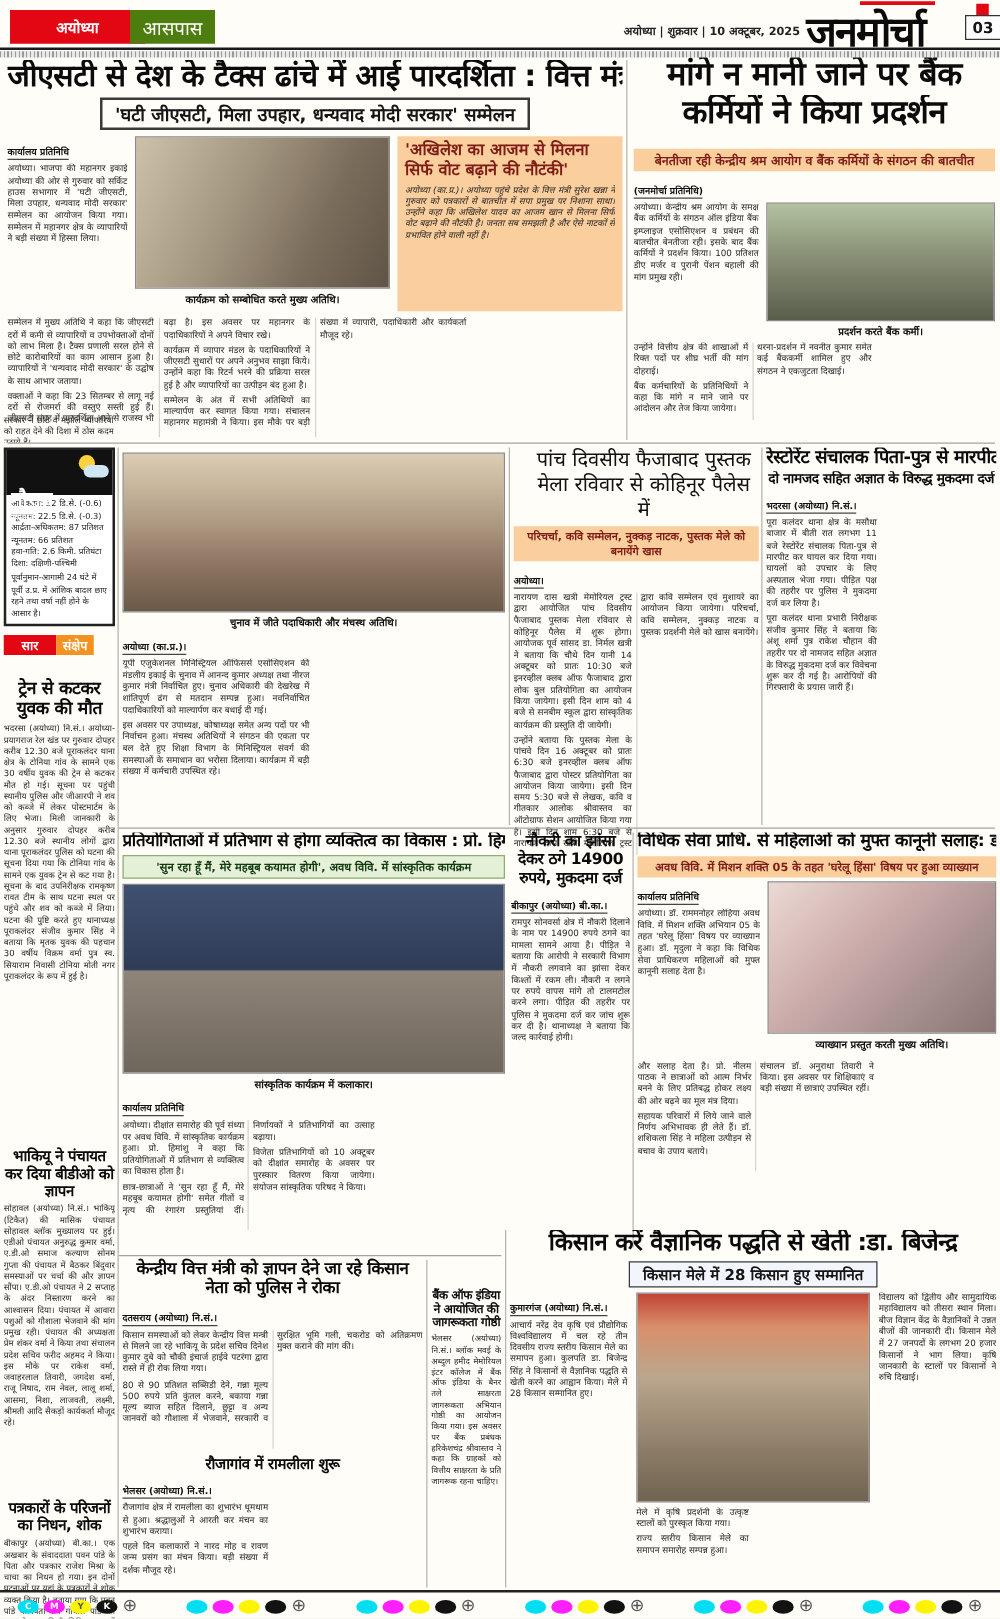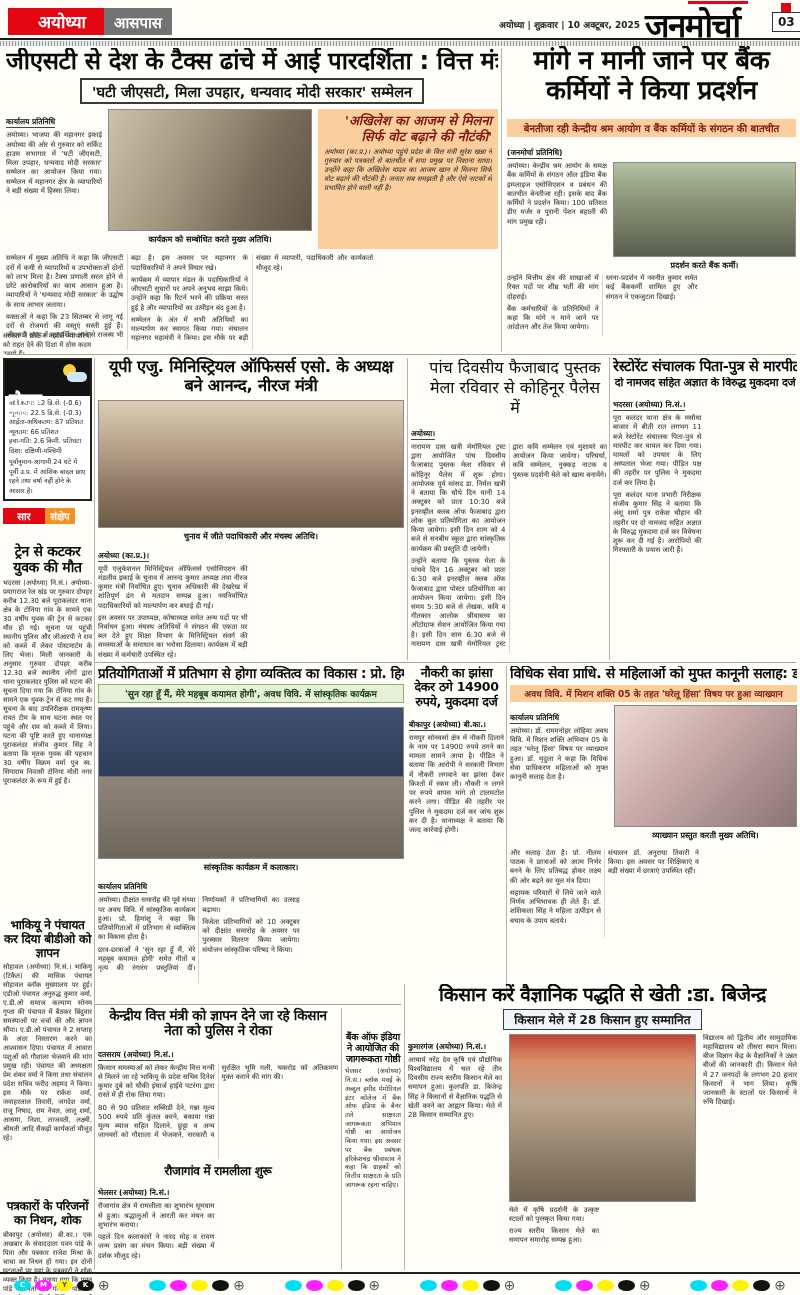--- a/index.html
+++ b/index.html
@@ -17,21 +17,21 @@
   .photo{border:1px solid #8a8a8a;box-sizing:border-box;}
   .strip{font-weight:bold;text-align:center;padding:2px 3px;box-sizing:border-box;}
   .strip-peach{background:#fbce9d;color:#7e1d16;}
   .strip-green{background:#e4f0d8;color:#143a10;border:1px solid #8fae6f;}
   .boxed-sub{border:2px solid #3a3a3a;padding:1px 10px;width:max-content;max-width:96%;margin:3px auto 0;font-weight:bold;text-align:center;}
   .vline{background:#b9b4aa;width:1px;}
   .hline{background:#a9a49a;height:1px;}
   .hatch{background:repeating-linear-gradient(90deg,#9a9a9a 0 1px,#e8e8e8 1px 3px);}
   
   .mh-red{background:#e30613;color:#fff;font-weight:bold;display:flex;align-items:center;justify-content:center;}
-  .mh-black{background:#737373;color:#fff;font-weight:bold;display:flex;align-items:center;justify-content:center;}
+  .mh-black{background:#4d7c0f;color:#fff;font-weight:normal;display:flex;align-items:center;justify-content:center;}
   .logo{font-weight:bold;font-size:33px;letter-spacing:-1.5px;color:#0a0a0a;}
   .pageno{border:1.5px solid #333;font-weight:bold;font-size:12px;padding:2px 5px;background:#fff;}
   .pgflag{width:10px;height:10px;background:#e30613;}
   
   .wbox{border:2px solid #222;background:#fff;}
   .whead{background:#111;color:#fff;padding:2px 4px;position:relative;height:32px;}
   .wtitle{font-size:15px;font-weight:bold;letter-spacing:0.5px;margin-top:26px;}
   .wsub{font-size:7.5px;}
   .sun{position:absolute;right:14px;top:4px;width:13px;height:13px;border-radius:50%;background:#ffd23d;}
   .cloud{position:absolute;right:3px;top:12px;width:20px;height:10px;border-radius:8px;background:#cfe7f5;box-shadow:-6px-2px 0 -2px #9fcfe8;}
@@ -49,21 +49,21 @@
   .reggrp{display:flex;align-items:center;gap:4px;}
   .regdot{width:17px;height:11px;border-radius:50%;display:flex;align-items:center;justify-content:center;font-size:7px;font-weight:bold;}
   .d-c{background:#00dff2;color:#fff;} .d-m{background:#ff1fff;color:#fff;} .d-y{background:#fff400;color:#555;} .d-k{background:#121212;color:#fff;}
   .regx{font-size:14px;color:#555;line-height:1;}
 </style>
 </head>
 <body>
 
 <div class="page">
 
-  <div class="abs mh-red" style="left:8px;top:8px;width:108px;height:27px;font-size:17px;">अयोध्या</div>
+  <div class="abs mh-red" style="left:8px;top:8px;width:108px;height:27px;font-size:12px;">अयोध्या</div>
   <div class="abs mh-black" style="left:104px;top:8px;width:68px;height:27px;font-size:15px;">आसपास</div>
   <div class="abs" style="left:470px;top:18px;width:170px;font-size:9px;font-weight:bold;color:#222;text-align:right;">अयोध्या  |  शुक्रवार  |  10 अक्टूबर, 2025</div>
   <div class="abs logo" style="left:645px;top:2px;">जनमोर्चा</div>
   <div class="abs" style="left:688px;top:1px;width:60px;height:3px;background:#e30613;"></div>
   <div class="abs pgflag" style="left:781px;top:3px;"></div>
   <div class="abs pageno" style="left:772px;top:12px;">03</div>
   <div class="abs" style="left:0;top:38px;width:800px;height:2px;background:#1a1a1a;"></div>
   <div class="abs hatch" style="left:0;top:41px;width:800px;height:5px;"></div>
 
   <div class="abs" style="left:6px;top:48px;width:492px;">
@@ -72,21 +72,21 @@
     <div style="display:flex;gap:6px;margin-top:5px;">
       <div style="width:96px;flex:none;">
         <span class="byline">कार्यालय प्रतिनिधि</span>
         <div class="bodytext" style="height:118px;">अयोध्या। भाजपा की महानगर इकाई अयोध्या की ओर से गुरुवार को सर्किट हाउस सभागार में 'घटी जीएसटी, मिला उपहार, धन्यवाद मोदी सरकार' सम्मेलन का आयोजन किया गया। सम्मेलन में महानगर क्षेत्र के व्यापारियों ने बड़ी संख्या में हिस्सा लिया।</div>
       </div>
       <div style="width:204px;flex:none;">
         <div class="photo ph-meeting" style="width:204px;height:122px;"></div>
         <div class="caption">कार्यक्रम को सम्बोधित करते मुख्य अतिथि।</div>
       </div>
       <div style="flex:1;background:#fbce9d;padding:4px 6px;box-sizing:border-box;">
-        <div style="font-size:13px;font-weight:bold;font-style:italic;color:#7e1d16;text-align:right;line-height:1.2;">'अखिलेश का आजम से मिलना सिर्फ वोट बढ़ाने की नौटंकी'</div>
+        <div style="font-size:13px;font-weight:bold;color:#7e1d16;text-align:left;line-height:1.2;">'अखिलेश का आजम से मिलना सिर्फ वोट बढ़ाने की नौटंकी'</div>
         <div class="bodytext" style="font-style:italic;margin-top:3px;height:86px;">अयोध्या (का.प्र.)। अयोध्या पहुंचे प्रदेश के वित्त मंत्री सुरेश खन्ना ने गुरुवार को पत्रकारों से बातचीत में सपा प्रमुख पर निशाना साधा। उन्होंने कहा कि अखिलेश यादव का आजम खान से मिलना सिर्फ वोट बढ़ाने की नौटंकी है। जनता सब समझती है और ऐसे नाटकों से प्रभावित होने वाली नहीं है।</div>
       </div>
     </div>
     <div class="bodytext cols4" style="height:96px;margin-top:5px;">
       <p>सम्मेलन में मुख्य अतिथि ने कहा कि जीएसटी दरों में कमी से व्यापारियों व उपभोक्ताओं दोनों को लाभ मिला है। टैक्स प्रणाली सरल होने से छोटे कारोबारियों का काम आसान हुआ है। व्यापारियों ने 'धन्यवाद मोदी सरकार' के उद्घोष के साथ आभार जताया।</p>
       <p>वक्ताओं ने कहा कि 23 सितम्बर से लागू नई दरों से रोजमर्रा की वस्तुएं सस्ती हुई हैं। जीएसटी संग्रह में पारदर्शिता आने से राजस्व भी बढ़ा है। इस अवसर पर महानगर के पदाधिकारियों ने अपने विचार रखे।</p>
       <p>कार्यक्रम में व्यापार मंडल के पदाधिकारियों ने जीएसटी सुधारों पर अपने अनुभव साझा किये। उन्होंने कहा कि रिटर्न भरने की प्रक्रिया सरल हुई है और व्यापारियों का उत्पीड़न बंद हुआ है।</p>
       <p>सम्मेलन के अंत में सभी अतिथियों का माल्यार्पण कर स्वागत किया गया। संचालन महानगर महामंत्री ने किया। इस मौके पर बड़ी संख्या में व्यापारी, पदाधिकारी और कार्यकर्ता मौजूद रहे।</p>
     </div>
   </div>
@@ -150,34 +150,34 @@
     <div class="bodytext" style="height:232px;margin-top:3px;font-size:6.8px;">सोहावल (अयोध्या) नि.सं.। भाकियू (टिकैत) की मासिक पंचायत सोहावल ब्लॉक मुख्यालय पर हुई। एडीओ पंचायत अनुरुद्ध कुमार वर्मा, ए.डी.ओ समाज कल्याण सोनम गुप्ता की पंचायत में बैठकर बिंदुवार समस्याओं पर चर्चा की और ज्ञापन सौंपा। ए.डी.ओ पंचायत ने 2 सप्ताह के अंदर निस्तारण करने का आश्वासन दिया। पंचायत में आवारा पशुओं को गौशाला भेजवाने की मांग प्रमुख रही। पंचायत की अध्यक्षता प्रेम शंकर वर्मा ने किया तथा संचालन प्रदेश सचिव फरीद अहमद ने किया। इस मौके पर राकेश वर्मा, जवाहरलाल तिवारी, जगदेश वर्मा, राजू निषाद, राम नेवल, लालू शर्मा, आसमा, निशा, लाजवती, लक्ष्मी, श्रीमती आदि सैकड़ों कार्यकर्ता मौजूद रहे।</div>
 
     <div class="hl" style="font-size:12px;margin-top:5px;">पत्रकारों के परिजनों का निधन, शोक</div>
     <div class="bodytext" style="height:178px;margin-top:3px;font-size:6.8px;">बीकापुर (अयोध्या) बी.का.। एक अखबार के संवाददाता पवन पांडे के पिता और पत्रकार राजेश मिश्रा के चाचा का निधन हो गया। इन दोनों घटनाओं पर यहां के पत्रकारों ने शोक व्यक्त किया है। बताया गया कि पवन पांडे के पिता राम गोपाल पांडे का शहर के एक निजी चिकित्सालय में उपचार के दौरान निधन हो गया। वह करीब 85 वर्ष के थे। उनका दाह संस्कार अयोध्या के नया घाट पर किया गया। वहीं पर पत्रकार राजेश मिश्रा के चाचा का दाह संस्कार नंदीग्राम भरत कुंड पर किया गया।</div>
 
   </div>
 
   <div class="abs vline" style="left:94px;top:358px;height:912px;"></div>
 
   <div class="abs" style="left:98px;top:358px;width:306px;">
-    <div class="hl" style="font-size:16.5px;">यूपी एजु. मिनिस्ट्रियल ऑफिसर्स एसो. के अध्यक्ष बने आनन्द, नीरज मंत्री</div>
     <div class="photo ph-garland" style="width:100%;height:128px;margin-top:4px;"></div>
     <div class="caption">चुनाव में जीते पदाधिकारी और मंचस्थ अतिथि।</div>
     <div style="margin-top:2px;"><span class="byline">अयोध्या (का.प्र.)।</span></div>
     <div class="bodytext cols2" style="height:112px;">
       <p>यूपी एजुकेशनल मिनिस्ट्रियल ऑफिसर्स एसोसिएशन की मंडलीय इकाई के चुनाव में आनन्द कुमार अध्यक्ष तथा नीरज कुमार मंत्री निर्वाचित हुए। चुनाव अधिकारी की देखरेख में शांतिपूर्ण ढंग से मतदान सम्पन्न हुआ। नवनिर्वाचित पदाधिकारियों को माल्यार्पण कर बधाई दी गई।</p>
       <p>इस अवसर पर उपाध्यक्ष, कोषाध्यक्ष समेत अन्य पदों पर भी निर्वाचन हुआ। मंचस्थ अतिथियों ने संगठन की एकता पर बल देते हुए शिक्षा विभाग के मिनिस्ट्रियल संवर्ग की समस्याओं के समाधान का भरोसा दिलाया। कार्यक्रम में बड़ी संख्या में कर्मचारी उपस्थित रहे।</p>
     </div>
   </div>
 
   <div class="abs vline" style="left:407px;top:358px;height:302px;"></div>
 
   <div class="abs" style="left:411px;top:358px;width:196px;">
     <div style="font-size:16px;text-align:center;line-height:1.25;color:#111;margin-left:12px;">पांच दिवसीय फैजाबाद पुस्तक मेला रविवार से कोहिनूर पैलेस में</div>
+    <div class="strip strip-peach" style="font-size:8.8px;margin-top:3px;">परिचर्चा, कवि सम्मेलन, नुक्कड़ नाटक, पुस्तक मेले को बनायेंगे खास</div>
     <div style="margin-top:3px;"><span class="byline">अयोध्या।</span></div>
     <div class="bodytext cols2" style="height:210px;">
       <p>नारायण दास खत्री मेमोरियल ट्रस्ट द्वारा आयोजित पांच दिवसीय फैजाबाद पुस्तक मेला रविवार से कोहिनूर पैलेस में शुरू होगा। आयोजक पूर्व सांसद डा. निर्मल खत्री ने बताया कि चौथे दिन यानी 14 अक्टूबर को प्रातः 10:30 बजे इनरव्हील क्लब ऑफ फैजाबाद द्वारा लोक बुल प्रतियोगिता का आयोजन किया जायेगा। इसी दिन शाम को 4 बजे से सनबीम स्कूल द्वारा सांस्कृतिक कार्यक्रम की प्रस्तुति दी जायेगी।</p>
       <p>उन्होंने बताया कि पुस्तक मेला के पांचवे दिन 16 अक्टूबर को प्रातः 6:30 बजे इनरव्हील क्लब ऑफ फैजाबाद द्वारा पोस्टर प्रतियोगिता का आयोजन किया जायेगा। इसी दिन समय 5:30 बजे से लेखक, कवि व गीतकार आलोक श्रीवास्तव का ऑटोग्राफ सेशन आयोजित किया गया है। इसी दिन शाम 6:30 बजे से नारायण दास खत्री मेमोरियल ट्रस्ट द्वारा कवि सम्मेलन एवं मुशायरे का आयोजन किया जायेगा। परिचर्चा, कवि सम्मेलन, नुक्कड़ नाटक व पुस्तक प्रदर्शनी मेले को खास बनायेंगे।</p>
     </div>
   </div>
 
   <div class="abs vline" style="left:609px;top:358px;height:302px;"></div>
 
   <div class="abs" style="left:613px;top:358px;width:184px;">

